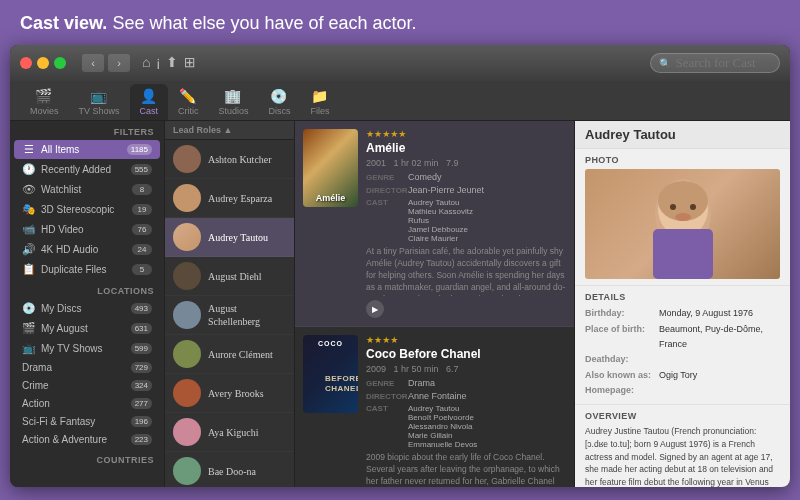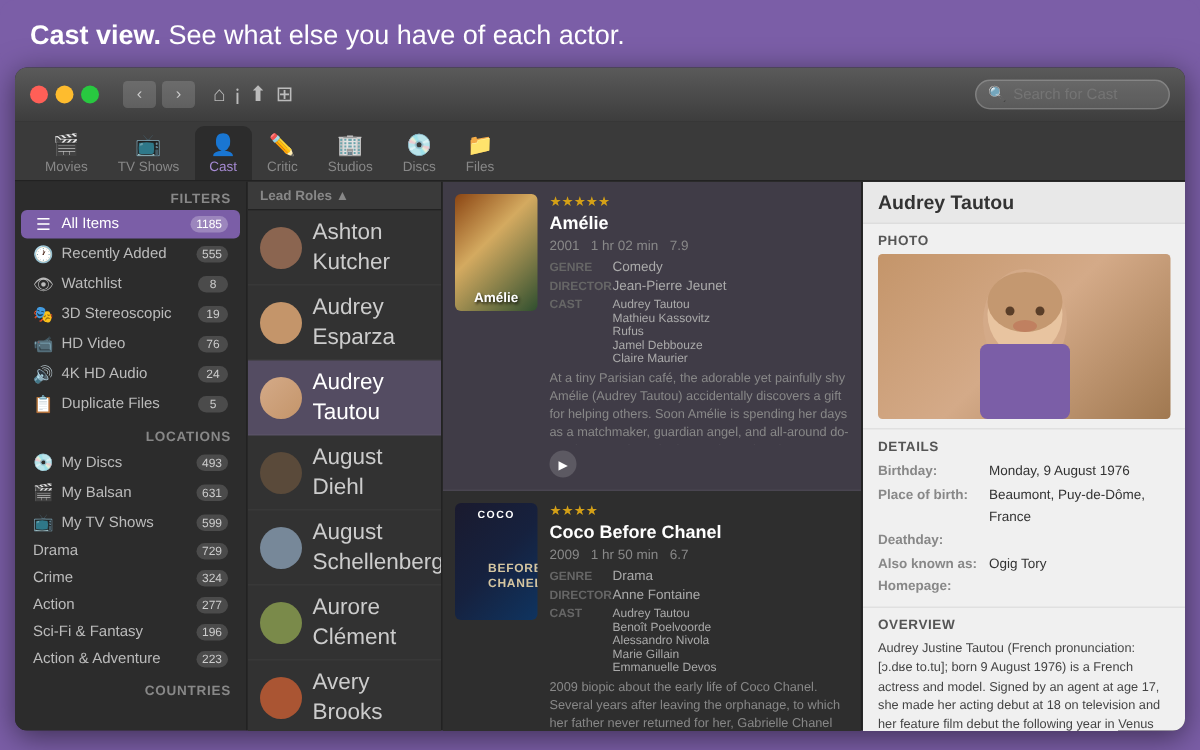--- a/index.html
+++ b/index.html
@@ -42,21 +42,21 @@
     .tl-red { background: #ff5f57; }
     .tl-yellow { background: #febc2e; }
     .tl-green { background: #28c840; }
     .title-bar-nav { display: flex; gap: 4px; margin-left: 8px; }
     .nav-btn { background: rgba(255,255,255,0.15); border: none; color: #ccc; border-radius: 3px; width: 22px; height: 18px; font-size: 11px; cursor: pointer; display: flex; align-items: center; justify-content: center; }
     .title-bar-icons { display: flex; gap: 6px; margin-left: 4px; }
     .tb-icon { color: #bbb; font-size: 14px; cursor: pointer; }
     .spacer { flex: 1; }
     .search-box { background: rgba(255,255,255,0.12); border: 1px solid rgba(255,255,255,0.2); border-radius: 12px; height: 20px; width: 130px; display: flex; align-items: center; padding: 0 8px; gap: 4px; }
     .search-box span { color: #888; font-size: 10px; }
-    .search-box input { background: transparent; border: none; outline: none; color: #ccc; font-size: 10px; width: 100%; }
+    .search-box input { background: transparent; border: none; outline: none; color: #ccc; font-size: 13px; width: 100%; font-family: Liberation Serif, serif; }
 
     
     .tab-bar {
       background: #3a3a3a;
       height: 40px;
       display: flex;
       align-items: flex-end;
       padding: 0 10px;
       flex-shrink: 0;
       border-bottom: 1px solid #222;
@@ -172,21 +172,21 @@
     .av-brown { background: #8B6550; }
     .av-tan { background: #C4956A; }
     .av-light { background: #D4AA88; }
     .av-dark { background: #5A4A3A; }
     .av-olive { background: #7A8A4A; }
     .av-rust { background: #AA5533; }
     .av-pink { background: #CC8899; }
     .av-gray { background: #778899; }
     .av-green { background: #6A9A7A; }
 
-    .actor-name { font-size: 15px; color: #ccc; line-height: 1.3; }
+    .actor-name { font-size: 10px; color: #ccc; line-height: 1.3; font-family: Liberation Serif, serif; }
 
     
     .movie-list-panel {
       width: 280px;
       background: #2e2e2e;
       flex-shrink: 0;
       overflow-y: auto;
       border-right: 1px solid #222;
     }
     .movie-list-panel::-webkit-scrollbar { width: 4px; }
@@ -402,21 +402,21 @@
       </div>
 
       <div class="sidebar-section-title">Locations</div>
       <div class="sidebar-item">
         <span class="item-icon">💿</span>
         <span class="item-label">My Discs</span>
         <span class="item-badge">493</span>
       </div>
       <div class="sidebar-item">
         <span class="item-icon">🎬</span>
-        <span class="item-label">My Balsan</span>
+        <span class="item-label">My August</span>
         <span class="item-badge">631</span>
       </div>
       <div class="sidebar-item">
         <span class="item-icon">📺</span>
         <span class="item-label">My TV Shows</span>
         <span class="item-badge">599</span>
       </div>
 
       <div class="sidebar-item">
         <span class="item-label">Drama</span>

